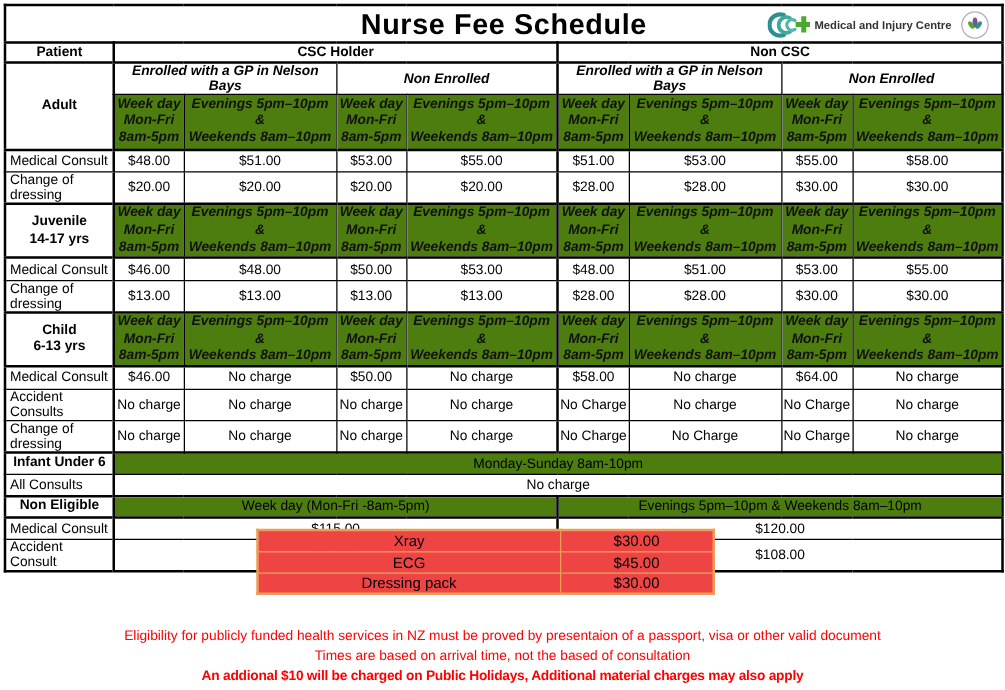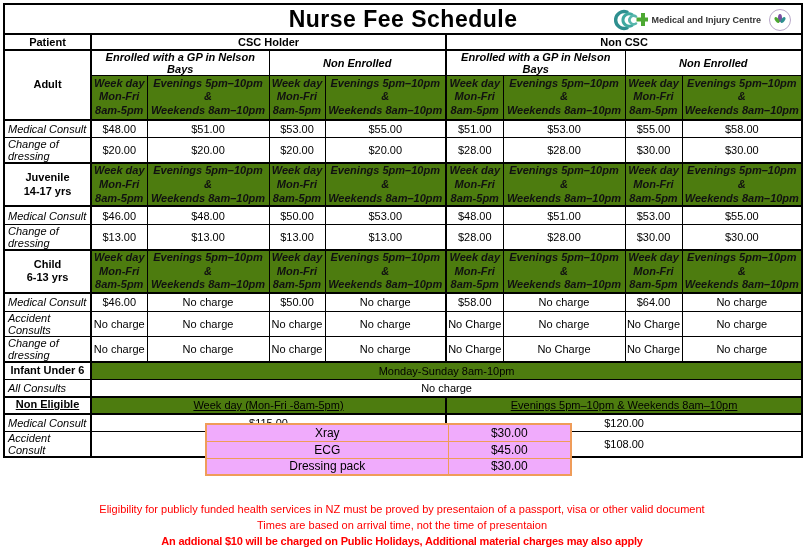--- a/index.html
+++ b/index.html
@@ -12,34 +12,34 @@
   .pre { white-space:pre-line; line-height:1.25; }
 
   .title-row td { border-bottom:2px solid #000; height:30px; position:relative; }
   .title { font-size:23px; font-weight:bold; letter-spacing:0.5px; }
 
   .hdr { font-weight:bold; font-size:12px; height:16px; }
   .enr { font-style:italic; font-weight:bold; font-size:11px; height:16px; }
 
   .orange { background:#4d7c0f;margin-left:12px; }
   .time-hdr { font-style:italic; font-weight:600; font-size:11px; color:#111; }
-  .row-label { font-style:italic; text-align:left !important; padding-left:3px !important; font-size:11.5px; }
+  .row-label { text-align:left !important; padding-left:3px !important; font-size:11.5px; }
   .group-label { font-weight:bold; font-size:12px; line-height:1.25; }
   .val { font-size:11px; }
 
   .bt2 td { border-top:2px solid #000; }
   .br2 { border-right:2px solid #000 !important; }
 
   .logo-wrap { position:absolute; right:10px; top:4px; display:flex; align-items:center; gap:8px; }
   .brand { display:flex; align-items:center; gap:4px; }
   .brand-text { font-size:9px; font-weight:bold; color:#333; white-space:nowrap; }
   .badge { width:22px; height:22px; border-radius:50%; border:1px solid #b9a8c9; display:flex; align-items:center; justify-content:center; background:#fff; }
 
   .other { position:absolute; left:205px; top:423px; width:365px; border:2px solid #EF9C59; }
-  .other td { border:1px solid #EF9C59; text-align:center; vertical-align:middle; font-size:12px; height:17px; background:#f0abfc; }
+  .other td { border:1px solid #EF9C59; text-align:center; vertical-align:middle; font-size:12px; height:17px; background:#ef4444; }
   .other .ohead td { background:#EF9C59; font-weight:bold; height:18px; }
 
   .notes { position:absolute; left:0; top:503px; width:804px; text-align:center; color:#FF0000; }
   .notes .n { font-size:11px; line-height:1.25; margin-bottom:2px; }
   .notes .n-bold { font-weight:bold; font-family:"Liberation Sans", sans-serif; font-stretch:condensed; letter-spacing:-0.2px; }
 </style>
 </head>
 <body>
 
 <div class="page">
@@ -255,21 +255,21 @@
 
     <tr class="bt2" style="height:18px;">
       <td class="group-label br2">Infant Under 6</td>
       <td colspan="8" class="orange">Monday-Sunday 8am-10pm</td>
     </tr>
     <tr style="height:17px;">
       <td class="row-label br2">All Consults</td>
       <td colspan="8" class="val">No charge</td>
     </tr>
 
-    <tr class="bt2" style="height:17px;text-decoration:underline;">
+    <tr class="bt2" style="height:17px;">
       <td class="group-label br2">Non Eligible</td>
       <td colspan="4" class="orange br2">Week day (Mon-Fri -8am-5pm)</td>
       <td colspan="4" class="orange">Evenings 5pm–10pm  &amp; Weekends 8am–10pm</td>
     </tr>
     <tr class="bt2" style="height:18px;">
       <td class="row-label br2">Medical Consult</td>
       <td colspan="4" class="val br2">$115.00</td>
       <td colspan="4" class="val">$120.00</td>
     </tr>
     <tr style="height:18px;">
@@ -296,17 +296,17 @@
     </tr>
     <tr>
       <td>Dressing pack</td>
       <td>$30.00</td>
     </tr>
   </tbody>
     </table>
 
   <div class="notes">
     <div class="n">Eligibility for publicly funded health services in NZ must be proved by presentaion of a passport, visa or other valid document</div>
-    <div class="n">Times are based on arrival time, not the time of presentaion</div>
+    <div class="n">Times are based on arrival time, not the based of consultation</div>
     <div class="n n-bold">An addional $10 will be charged on Public Holidays, Additional material charges may also apply</div>
   </div>
 
 </div>
 
 </body></html>

